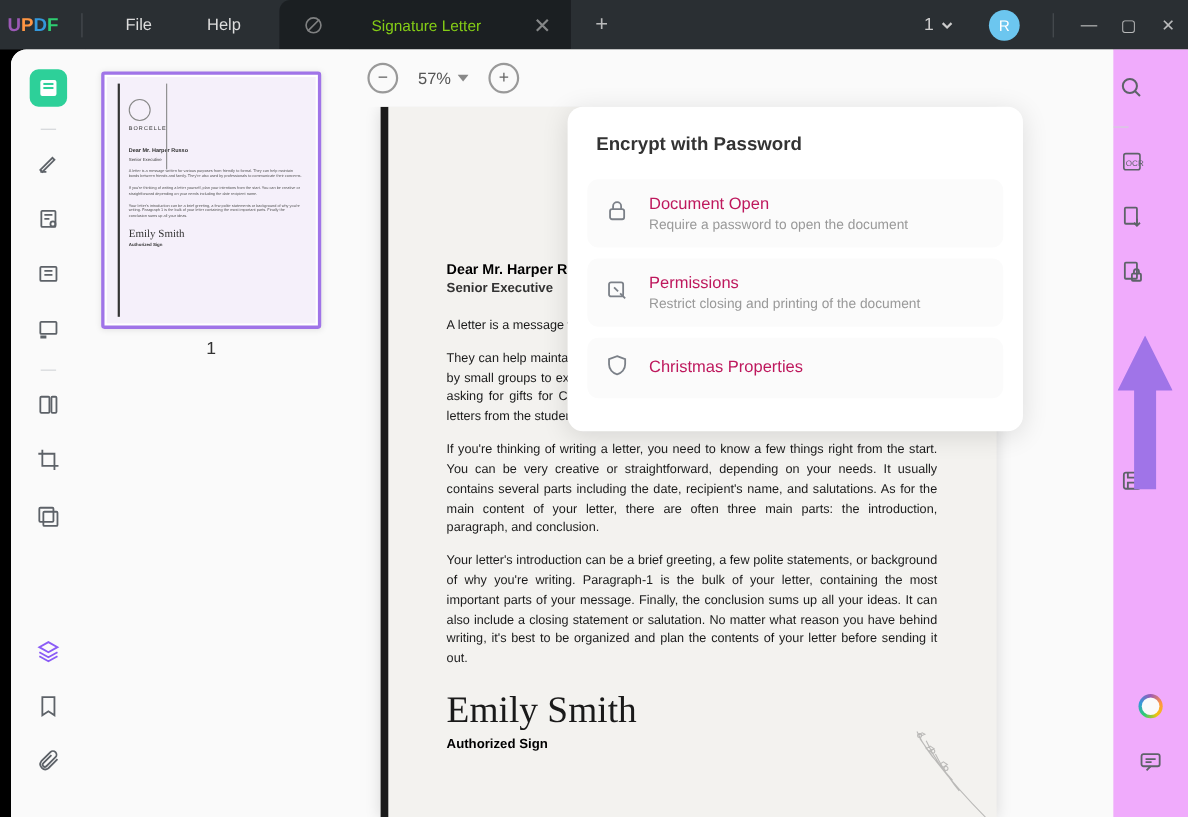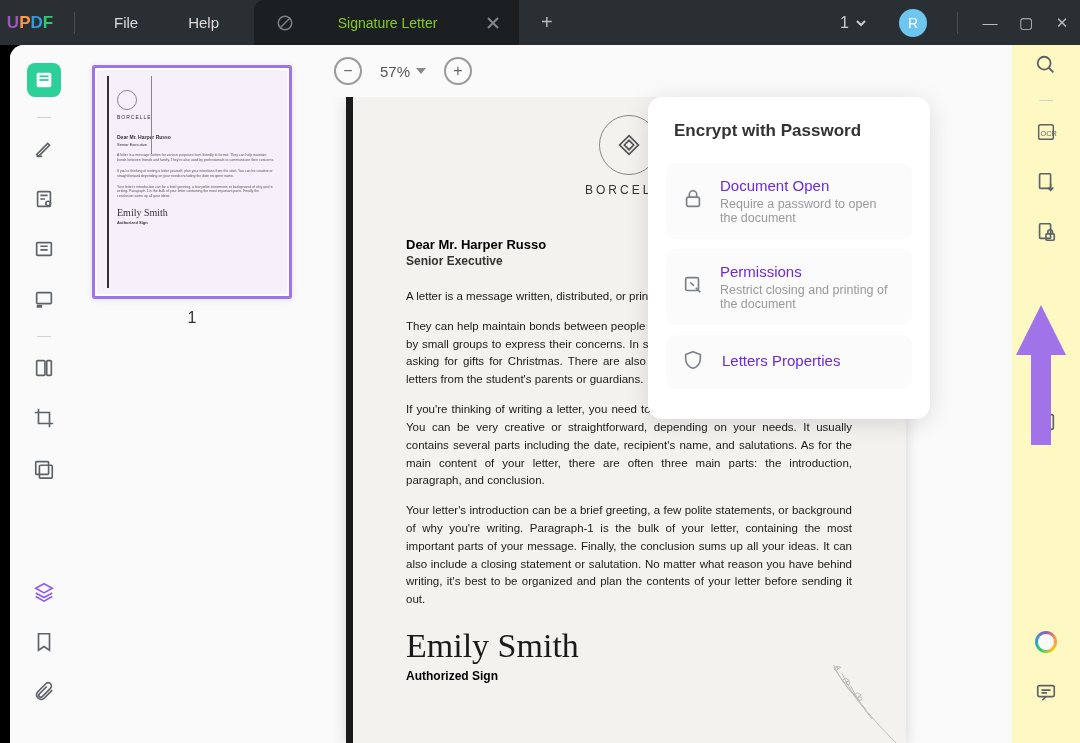--- a/index.html
+++ b/index.html
@@ -47,30 +47,30 @@
     .doc-logo svg { width: 28px; height: 28px; }
     .brand { text-align: center; font-size: 12px; letter-spacing: 3px; color: #333; margin-bottom: 40px; }
     .doc-h1 { font-size: 13px; font-weight: 700; margin-bottom: 2px; }
     .doc-h2 { font-size: 12px; font-weight: 600; color: #333; margin-bottom: 20px; }
     .doc p { font-size: 11.5px; line-height: 1.55; margin-bottom: 12px; text-align: justify; color: #1a1a1a; }
     .sig { font-family: "Brush Script MT", cursive; font-size: 34px; margin-top: 18px; color: #1a1a1a; }
     .sigline { font-size: 12px; font-weight: 700; margin-top: 4px; }
     .sigline2 { font-size: 11.5px; color: #333; }
     .plant { position: absolute; bottom: 0; right: 0; width: 140px; height: 120px; opacity: 0.4; }
     
-    .panel { position: absolute; top: 52px; right: 82px; width: 282px; background: #fff; border-radius: 14px; box-shadow: 0 4px 24px rgba(0,0,0,0.12); padding: 24px 18px 20px 18px; z-index: 10; }
+    .panel { position: absolute; top: 52px; right: 82px; width: 414px; background: #fff; border-radius: 14px; box-shadow: 0 4px 24px rgba(0,0,0,0.12); padding: 24px 18px 20px 18px; z-index: 10; }
     .panel-title { font-size: 17px; font-weight: 600; color: #333; margin-bottom: 22px; padding-left: 8px; }
     .card { display: flex; align-items: center; background: #fbfbfb; border-radius: 10px; padding: 14px 16px; margin-bottom: 10px; }
     .card.highlight { border: 3px solid #a074e8; background: #fff; }
     .card-icon { width: 24px; margin-right: 16px; color: #7b8088; }
     .card-icon svg { width: 22px; height: 22px; }
-    .card-body .ct { font-size: 15px; color: #6d28d9; margin-bottom: 3px; }
+    .card-body .ct { font-size: 15px; color: #be185d; margin-bottom: 3px; }
     .card-body .cs { font-size: 12.5px; color: #999; }
     
-    .right-tools { width: 68px; background: #fef9c3; padding-top: 3px; display: flex; flex-direction: column; align-items: center; }
+    .right-tools { width: 68px; background: #f0abfc; padding-top: 18px; display: flex; flex-direction: column; }
     .right-tools .sep-h { margin-top: 2px; }
     .right-bottom { margin-top: auto; margin-bottom: 18px; display: flex; flex-direction: column; align-items: center; }
     .color-ring { width: 22px; height: 22px; border-radius: 50%; background: conic-gradient(#9b59b6, #ff9643, #f1c40f, #2ecc71, #3498db, #9b59b6); padding: 3px; margin-bottom: 22px; }
     .color-ring-inner { width: 100%; height: 100%; background: #fafafa; border-radius: 50%; }
     
     .big-arrow { position: absolute; right: 14px; top: 260px; z-index: 20; }
     .big-arrow svg { width: 50px; height: 140px; }
   </style>
 </head>
 <body>
@@ -259,21 +259,21 @@
         <div class="card-body">
           <div class="ct">Permissions</div>
           <div class="cs">Restrict closing and printing of the document</div>
         </div>
       </div>
       <div class="card">
         <div class="card-icon"><svg viewBox="0 0 24 24" fill="none" stroke="currentColor" stroke-width="1.8">
               <path d="M12 3l8 3v5c0 5-3.5 9-8 10-4.5-1-8-5-8-10V6l8-3z"></path>
             </svg></div>
         <div class="card-body">
-          <div class="ct">Letters Properties</div>
+          <div class="ct">Christmas Properties</div>
         </div>
       </div>
     </div>
   </div>
 
   <div class="right-tools">
     <div class="tool-btn">
         <svg viewBox="0 0 24 24" fill="none" stroke="currentColor" stroke-width="2">
           <circle cx="10" cy="10" r="7"></circle>
           <path d="M20 20l-5-5"></path>

